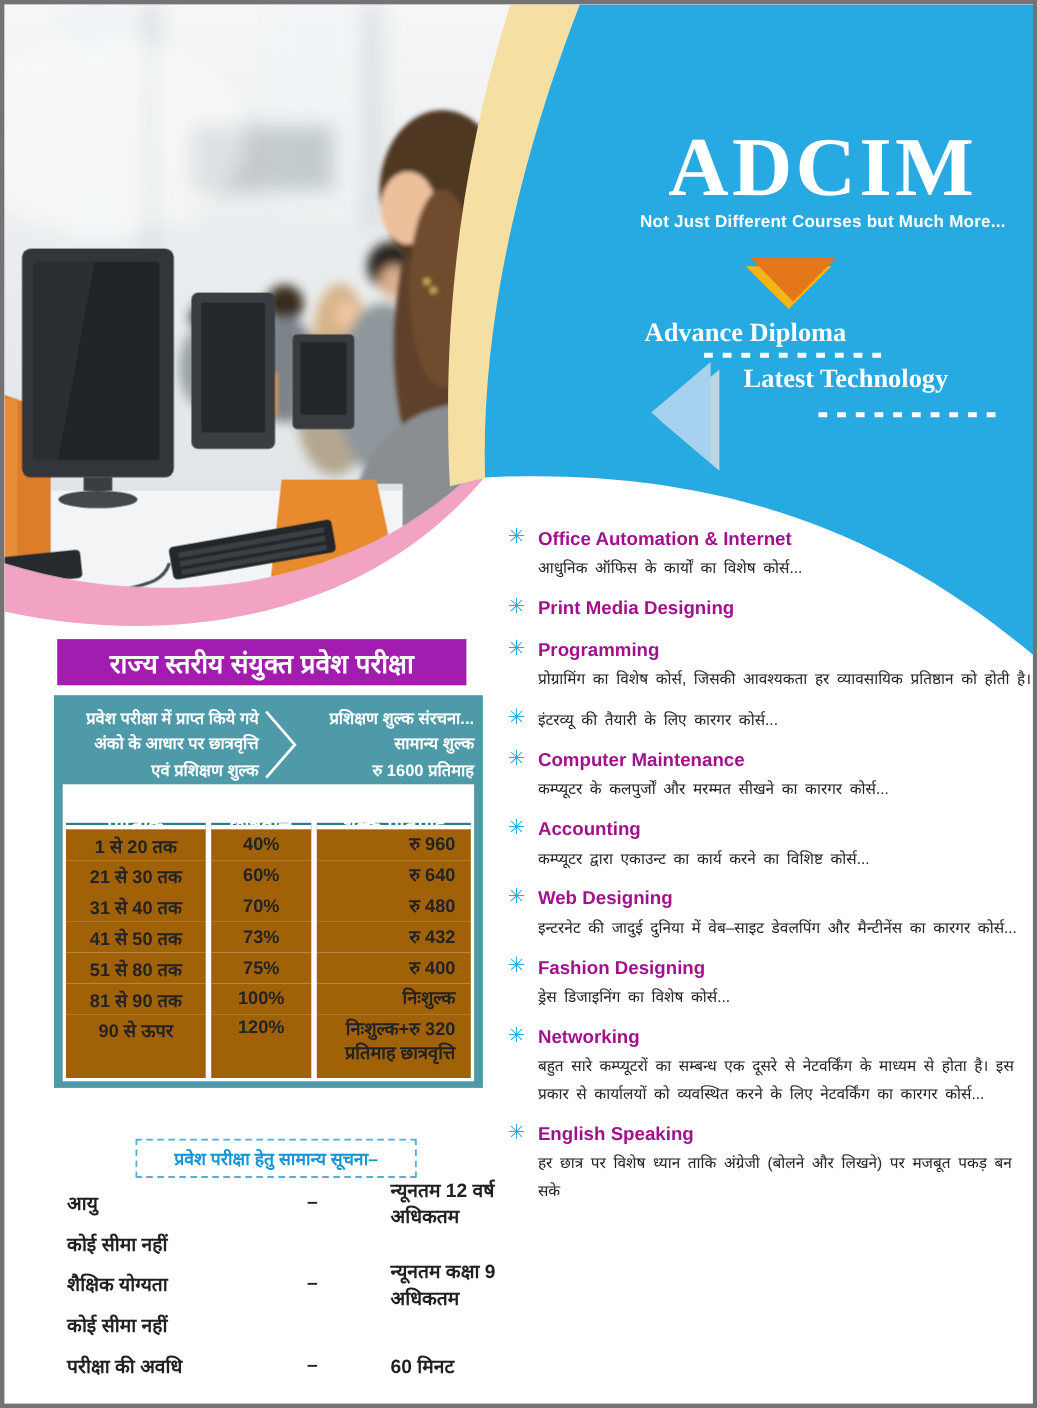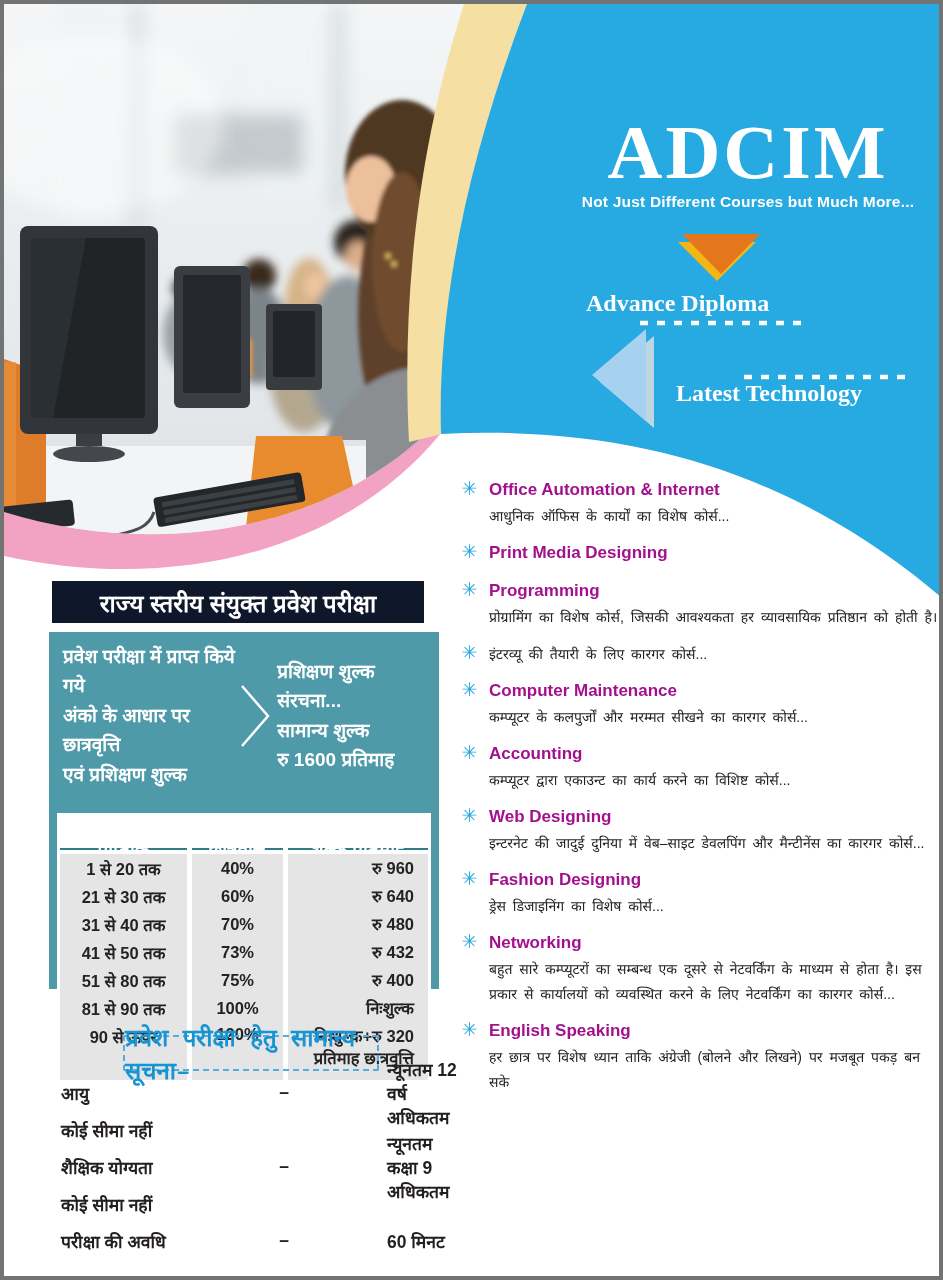--- a/index.html
+++ b/index.html
@@ -13,61 +13,61 @@
 
   .brand-block { position:absolute; left:548px; top:110px; width:392px; text-align:center; color:#fff; }
   .brand-title { font-family:"Liberation Serif","DejaVu Serif",serif; font-size:76px; font-weight:bold; letter-spacing:3px; line-height:1.0; }
   .brand-tagline { font-size:15.5px; font-weight:bold; margin-top:3px; letter-spacing:.2px; }
 
   .adv-line, .latest-line {
     position:absolute; color:#fff; font-family:"Liberation Serif","DejaVu Serif",serif;
     font-size:24px; font-weight:bold; white-space:nowrap;
   }
   .adv-line { left:582px; top:286px; }
-  .latest-line { left:672px; top:328px;margin-top:48px; }
+  .latest-line { left:672px; top:328px; }
 
   .exam-header {
     position:absolute; left:48px; top:577px; width:372px; height:42px;
-    background:#0f172a; color:#fff; font-size:24px; font-weight:bold;
+    background:#a21caf; color:#fff; font-size:24px; font-weight:bold;
     display:flex; align-items:center; justify-content:center;
   }
 
   .teal-panel {
     position:absolute; left:45px; top:628px; width:390px; height:357px;
     background:#4e9aa9; box-sizing:border-box; padding:10px 8px 8px 8px;
     display:flex; flex-direction:column;
   }
-  .intro { display:flex; align-items:center; color:#fff; font-weight:bold; font-size:19px; line-height:1.55; margin-bottom:24px; }
+  .intro { display:flex; align-items:center; color:#fff; font-weight:bold; font-size:15px; line-height:1.55; margin-bottom:1px;text-align:right; }
   .intro-left { flex:1.12; padding-left:6px; }
   .intro-chevron { flex:none; width:40px; display:flex; justify-content:center; }
   .intro-right { flex:1; padding-left:2px; }
 
   .fee-table {
     flex:1; display:grid; grid-template-columns:127px 91px 1fr;
     grid-template-rows:38px repeat(6,28px) minmax(58px,1fr);
     gap:0 5px; background:#ffffff; padding:3px; box-sizing:border-box;
   }
   .th { background:#2d7c88; color:#fff; font-weight:bold; font-size:19px;
         display:flex; align-items:center; justify-content:center; border-bottom:4px solid #fff;margin-top:32px; }
-  .td { background:#e5e5e5; color:#232323; font-weight:bold; font-size:16.5px; display:flex; align-items:center; }
+  .td { background:#a16207; color:#232323; font-weight:bold; font-size:16.5px; display:flex; align-items:center; }
   .td.c1, .td.c2 { justify-content:center; }
   .td.c3 { justify-content:flex-end; padding-right:14px; text-align:right; line-height:1.35; }
   .td.top { align-items:flex-start; padding-top:3px; }
 
   .info-title {
     position:absolute; left:119px; top:1031px; width:256px; height:36px;
     border:2px dashed #53aede; border-radius:2px; color:#1795d3;
-    font-size:24px; font-weight:bold; display:flex; align-items:center; justify-content:center; box-sizing:border-box;font-family:Liberation Mono, monospace;
+    font-size:16px; font-weight:bold; display:flex; align-items:center; justify-content:center; box-sizing:border-box;
   }
   .info-rows { position:absolute; left:57px; top:1070px; width:400px;
     font-size:17.5px; font-weight:bold; color:#231f20; }
   .info-line { display:flex; height:37px; align-items:center;gap:48px; }
   .info-label { width:152px; flex:none; }
   .info-dash  { width:46px; flex:none; text-align:center; }
-  .info-value { flex:1;margin-left:32px; }
+  .info-value { flex:1; }
 
   .courses { position:absolute; left:455px; top:474px; width:486px;
     display:flex; flex-direction:column; gap:12px; }
   .course { display:flex; gap:9px; }
   .bullet { color:#29a8e0; font-size:19px; line-height:22px; width:21px; flex:none; text-align:center; }
   .course-text { flex:1; }
   .course-title { margin:0 0 2px 0; font-size:17px; line-height:24px; color:#a2108e; font-weight:bold; }
   .course-desc { margin:0; font-size:14px; line-height:25px; color:#262223; font-weight:500; word-spacing:3px; }
 </style>
 </head>

